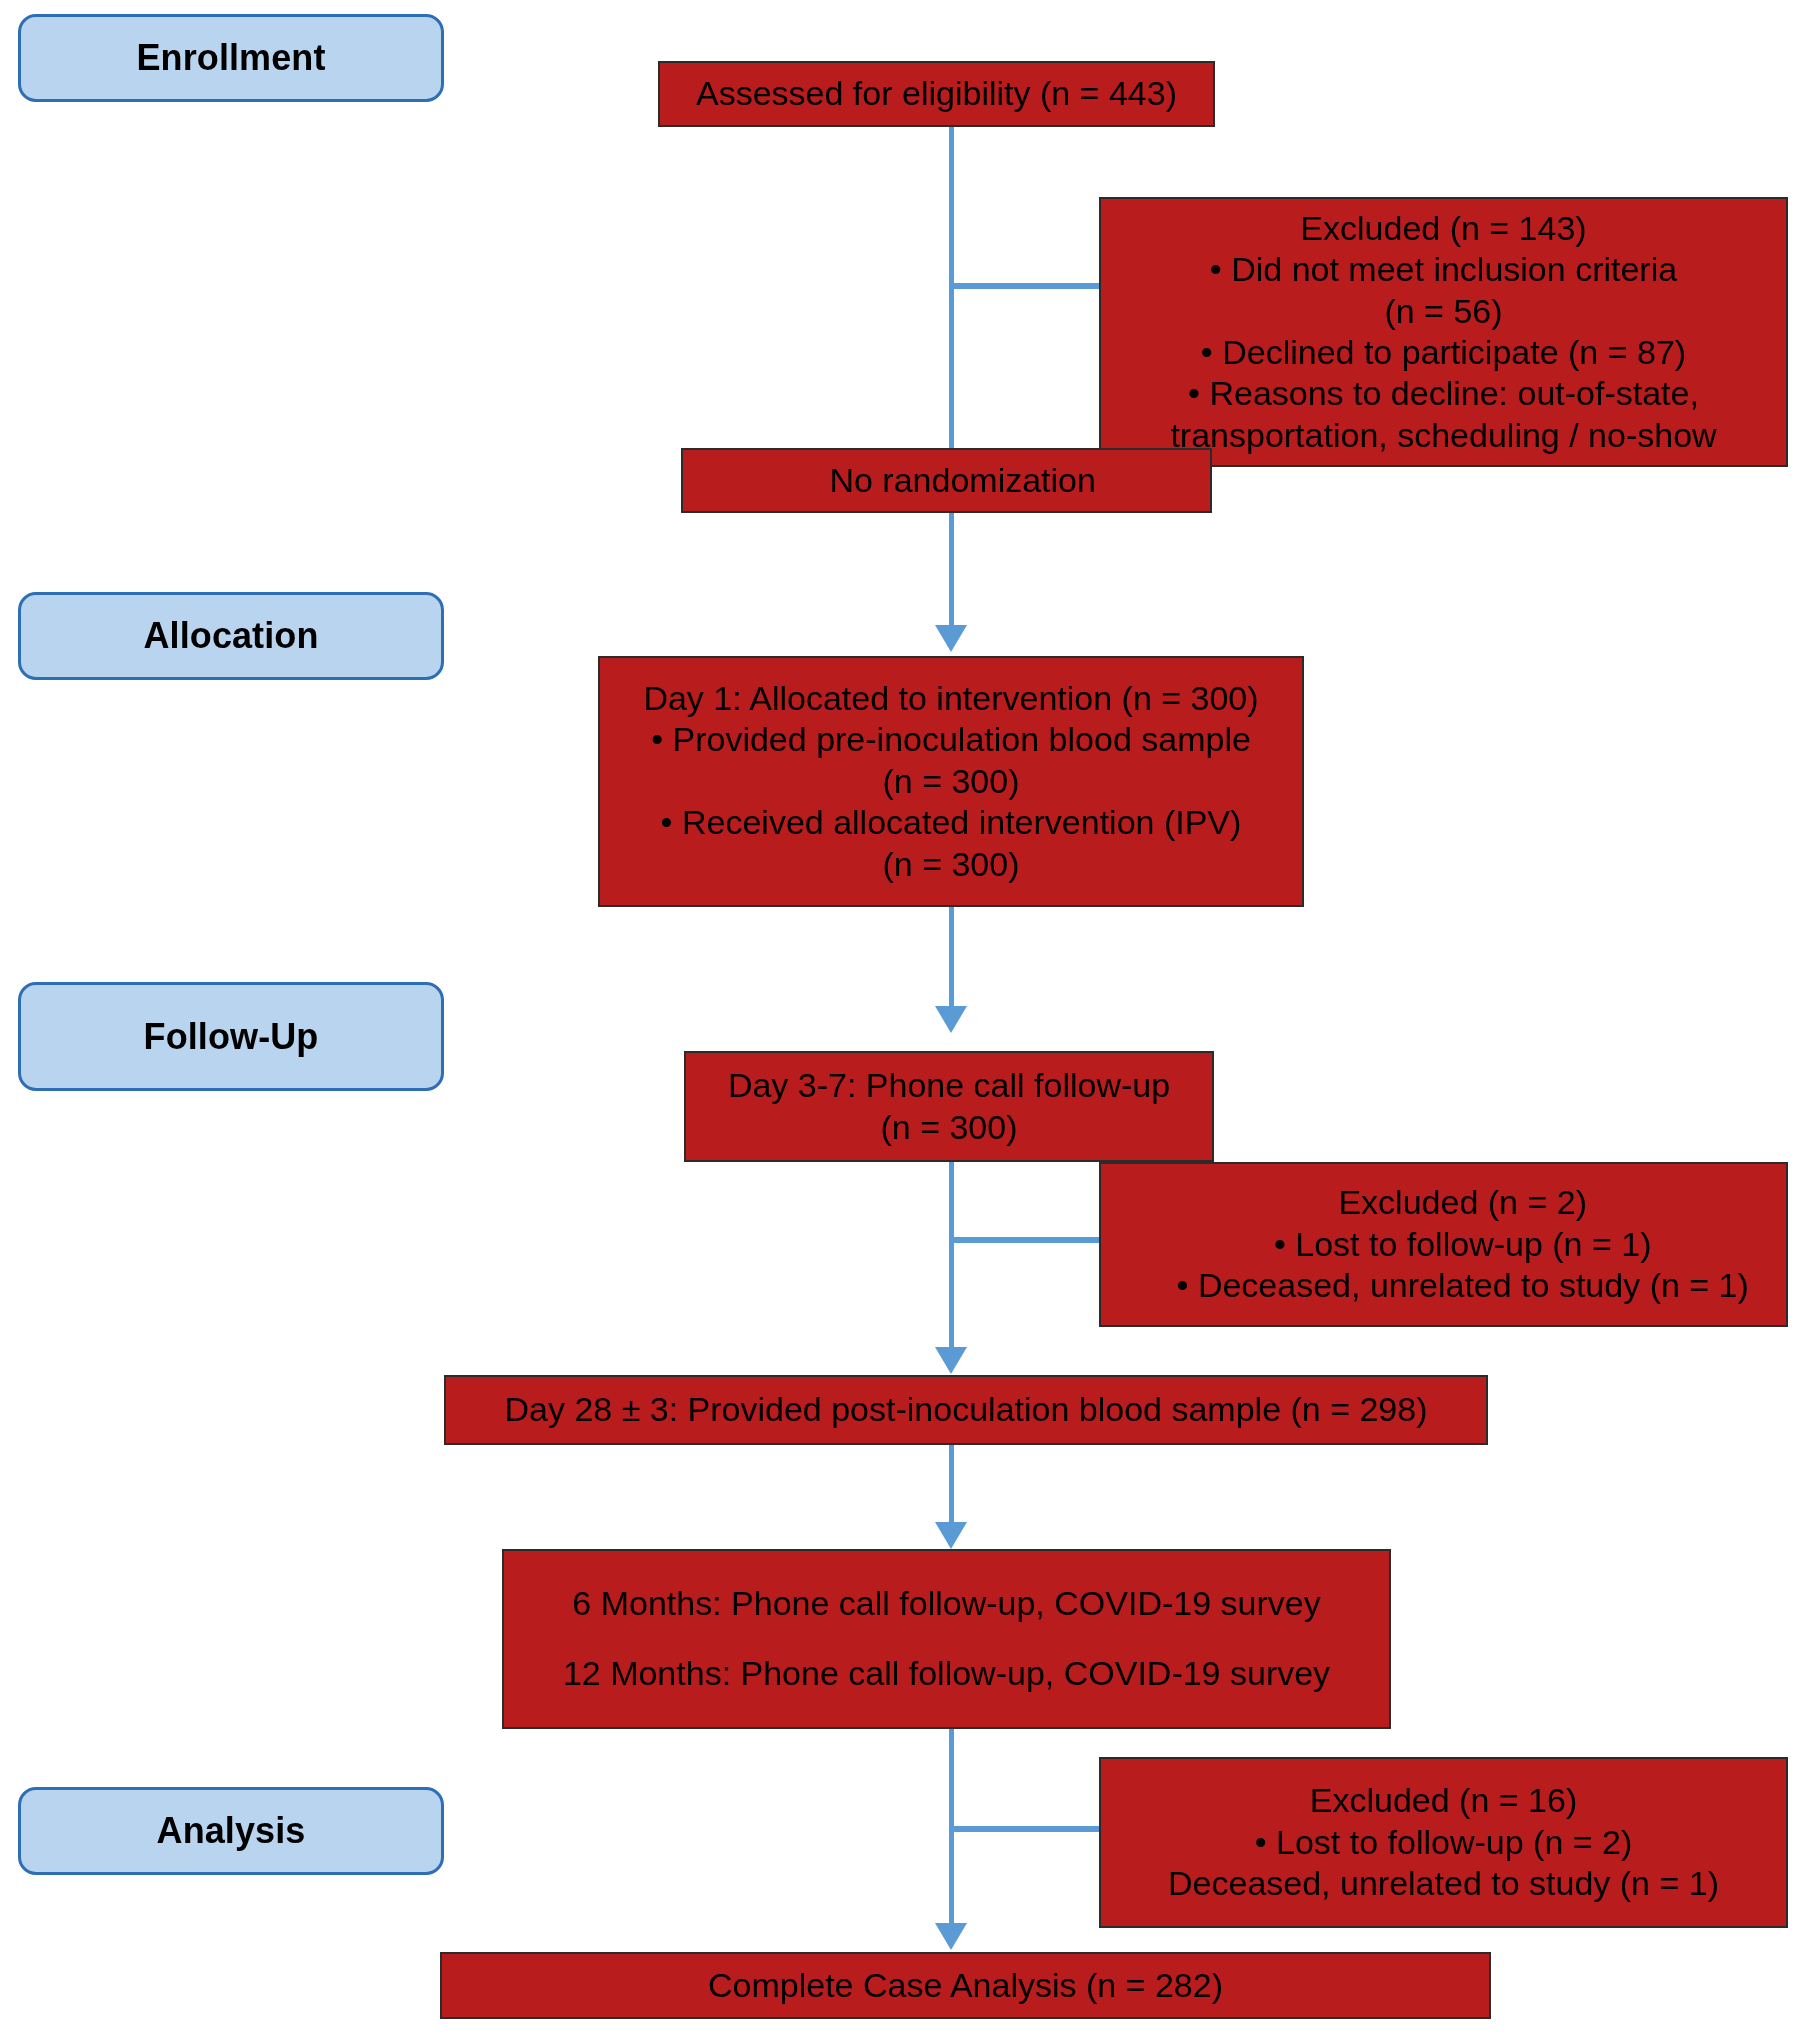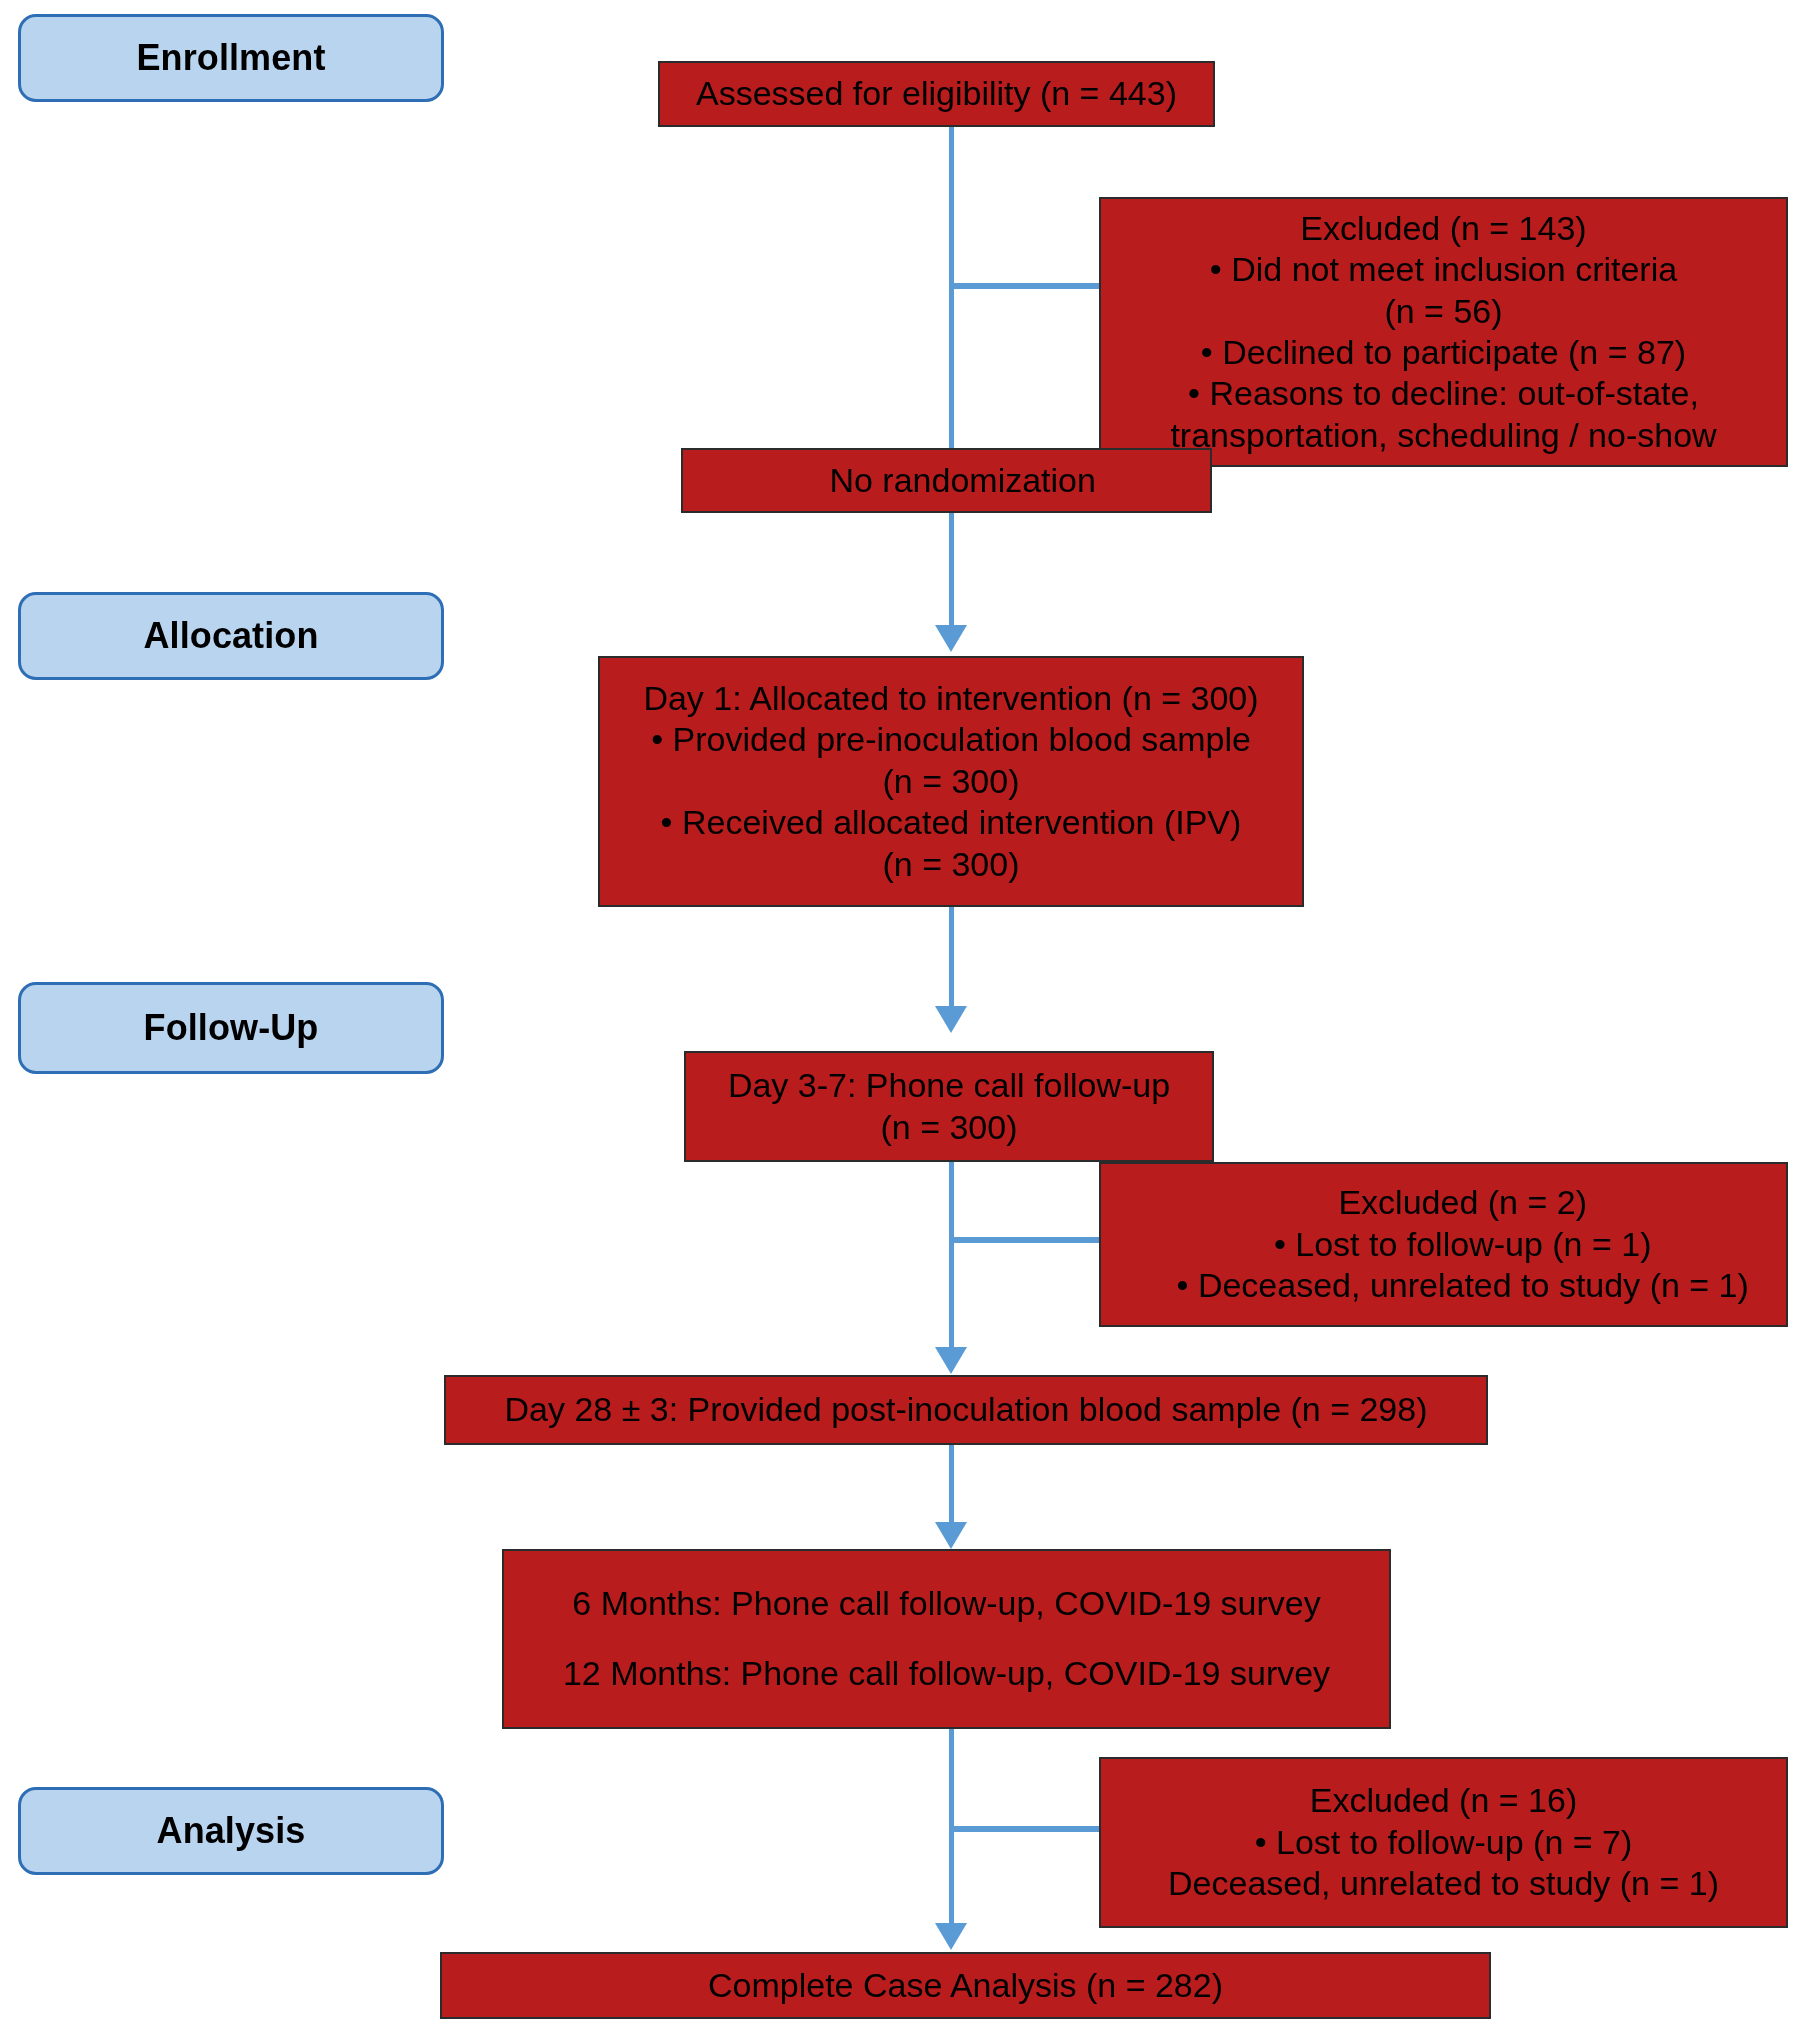--- a/index.html
+++ b/index.html
@@ -85,21 +85,21 @@
 <div id="canvas">
 
   <div class="stage-pill" style="left:18px; top:13.8px; width:426px; height:88px;">
     <span>Enrollment</span>
   </div>
 
   <div class="stage-pill" style="left:18px; top:592px; width:426px; height:88px;">
     <span>Allocation</span>
   </div>
 
-  <div class="stage-pill" style="left:18px; top:982px; width:426px; height:92px;">
+  <div class="stage-pill" style="left:18px; top:982px; width:426px; height:109px;">
     <span>Follow-Up</span>
   </div>
 
   <div class="stage-pill" style="left:18px; top:1787px; width:426px; height:88px;">
     <span>Analysis</span>
   </div>
 
   <div class="vline" style="left:949px; top:125px; height:323px;"></div>
 
   <div class="hline" style="left:949px; top:283px; width:261px;"></div>
@@ -164,21 +164,21 @@
     <span class="ln">Day 28 ± 3: Provided post-inoculation blood sample (n = 298)</span>
   </div>
 
   <div class="node" style="left:502px; top:1549px; width:889px; height:180px; justify-content:space-evenly;">
     <span class="ln">6 Months: Phone call follow-up, COVID-19 survey</span>
     <span class="ln">12 Months: Phone call follow-up, COVID-19 survey</span>
   </div>
 
   <div class="node" style="left:1099px; top:1757px; width:689px; height:171px;">
     <span class="ln">Excluded (n = 16)</span>
-    <span class="ln">• Lost to follow-up (n = 7)</span>
+    <span class="ln">• Lost to follow-up (n = 2)</span>
     <span class="ln">Deceased, unrelated to study (n = 1)</span>
   </div>
 
   <div class="node" style="left:440px; top:1952px; width:1051px; height:67px;">
     <span class="ln">Complete Case Analysis (n = 282)</span>
   </div>
 
 </div>
 
 

